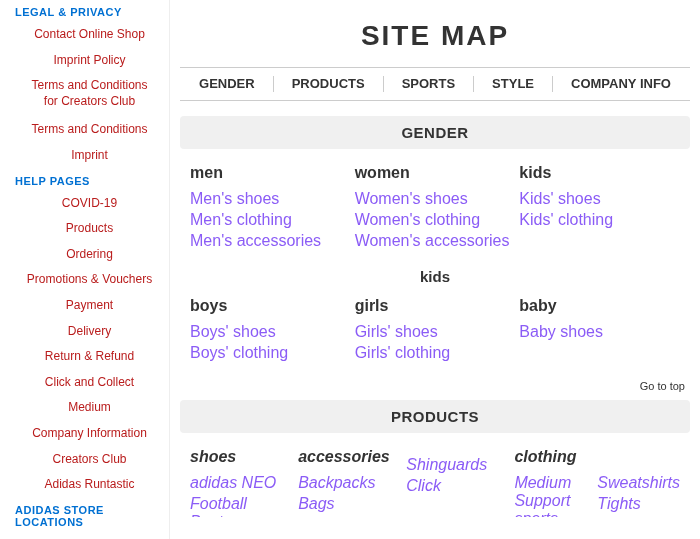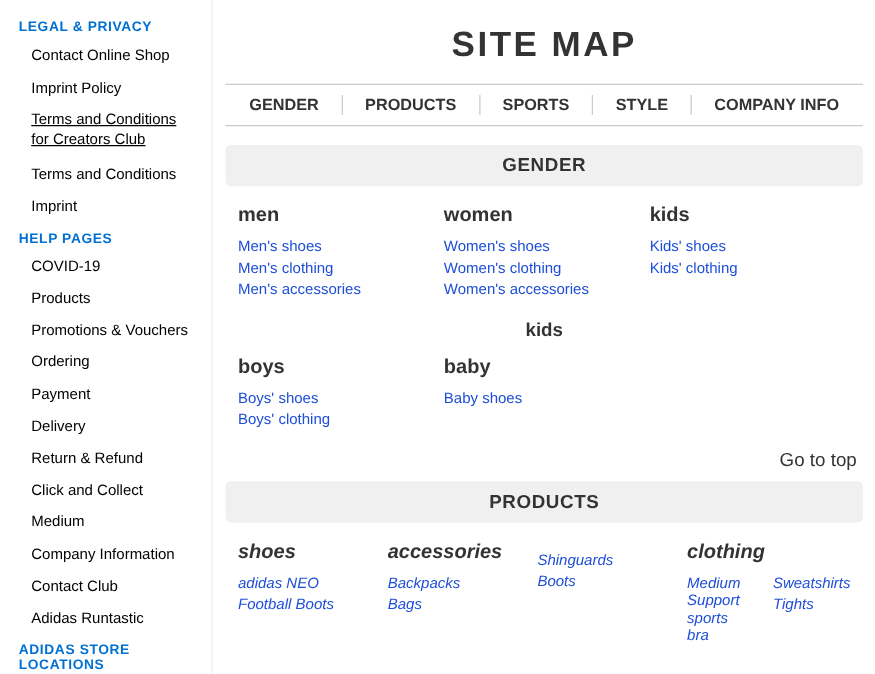--- a/index.html
+++ b/index.html
@@ -3,38 +3,39 @@
   <meta charset="utf-8">
   <style>
     * { margin: 0; padding: 0; box-sizing: border-box; }
     body { font-family: Arial, Helvetica, sans-serif; font-size: 13px; color: #333; background: #fff; width: 700px; height: 539px; overflow: hidden; display: flex; }
 
     
     .sidebar {
       width: 170px;
       min-width: 170px;
       border-right: 1px solid #eee;
-      padding: 10px 0;
+      padding: 0 0;
       overflow-y: auto;
       height: 539px;
     }
     .sidebar-section-title {
       font-size: 11px;
       font-weight: bold;
       color: #0070d2;
       padding: 6px 15px 4px 15px;
       text-transform: uppercase;
       letter-spacing: 0.5px;
     }
     .sidebar-item {
       padding: 5px 15px 5px 25px;
       font-size: 12px;
-      color: #000000;
+      color: #b91c1c;
       cursor: pointer;
       line-height: 1.3;
+      text-align: center;
     }
 
     
     .main-content {
       flex: 1;
       overflow-y: auto;
       height: 517px;
       padding: 0 10px 10px 10px;
     }
 
@@ -89,38 +90,38 @@
       padding: 0 10px;
       margin-bottom: 15px;
     }
     .grid-col {}
     .col-title {
       font-size: 16px;
       font-weight: bold;
       margin-bottom: 8px;
     }
     .col-item {
-      font-size: 12px;
-      color: #1d4ed8;
+      font-size: 16px;
+      color: #8b5cf6;
       margin-bottom: 3px;
       cursor: pointer;
     }
 
     
     .sub-section-title {
       text-align: center;
       font-size: 15px;
       font-weight: bold;
       margin-bottom: 12px;
     }
 
     
     .go-to-top {
       text-align: right;
-      font-size: 15px;
+      font-size: 11px;
       color: #333;
       padding-right: 5px;
       margin-bottom: 8px;
       cursor: pointer;
     }
 
     
     .grid-4 {
       display: grid;
       grid-template-columns: 1fr 1fr 1fr 1fr;
@@ -130,36 +131,36 @@
       font-style: italic;
     }
   </style>
 </head>
 <body>
 
 <div class="sidebar">
   <div class="sidebar-section-title">LEGAL &amp; PRIVACY</div>
   <div class="sidebar-item">Contact Online Shop</div>
   <div class="sidebar-item">Imprint Policy</div>
-  <div class="sidebar-item" style="padding-left:25px;font-size:12px;line-height:1.3;margin-bottom:3px;text-decoration:underline;">Terms and Conditions for Creators Club</div>
+  <div class="sidebar-item" style="padding-left:25px;font-size:12px;line-height:1.3;margin-bottom:3px;">Terms and Conditions for Creators Club</div>
   <div class="sidebar-item">Terms and Conditions</div>
   <div class="sidebar-item">Imprint</div>
 
   <div class="sidebar-section-title">Help Pages</div>
   <div class="sidebar-item">COVID-19</div>
   <div class="sidebar-item">Products</div>
+  <div class="sidebar-item">Ordering</div>
   <div class="sidebar-item">Promotions &amp; Vouchers</div>
-  <div class="sidebar-item">Ordering</div>
   <div class="sidebar-item">Payment</div>
   <div class="sidebar-item">Delivery</div>
   <div class="sidebar-item">Return &amp; Refund</div>
   <div class="sidebar-item">Click and Collect</div>
   <div class="sidebar-item">Medium</div>
   <div class="sidebar-item">Company Information</div>
-  <div class="sidebar-item">Contact Club</div>
+  <div class="sidebar-item">Creators Club</div>
   <div class="sidebar-item">Adidas Runtastic</div>
 
   <div class="sidebar-section-title">ADIDAS STORE LOCATIONS</div>
 
 </div>
 
 <div class="main-content">
   <div class="site-map-title">SITE MAP</div>
 
   <div class="top-nav">
@@ -193,20 +194,25 @@
   </div>
 
   <div class="sub-section-title">kids</div>
   <div class="grid-3">
     <div class="grid-col">
       <div class="col-title">boys</div>
       <div class="col-item">Boys' shoes</div>
       <div class="col-item">Boys' clothing</div>
     </div>
     <div class="grid-col">
+      <div class="col-title">girls</div>
+      <div class="col-item">Girls' shoes</div>
+      <div class="col-item">Girls' clothing</div>
+    </div>
+    <div class="grid-col">
       <div class="col-title">baby</div>
       <div class="col-item">Baby shoes</div>
     </div>
   </div>
 
   <div class="go-to-top">Go to top</div>
 
   <div class="section-block">PRODUCTS</div>
 
   <div class="grid-4">
@@ -216,21 +222,21 @@
       <div class="col-item">Football Boots</div>
     </div>
     <div class="grid-col">
       <div class="col-title">accessories</div>
       <div class="col-item">Backpacks</div>
       <div class="col-item">Bags</div>
     </div>
     <div class="grid-col">
       <div class="col-title"></div>
       <div class="col-item">Shinguards</div>
-      <div class="col-item">Boots</div>
+      <div class="col-item">Click</div>
     </div>
     <div class="grid-col">
       <div class="col-title">clothing</div>
       <div style="display:flex;gap:26px;">
         <div>
           <div class="col-item">Medium Support sports bra</div>
         </div>
         <div>
           <div class="col-item">Sweatshirts</div>
           <div class="col-item">Tights</div>

